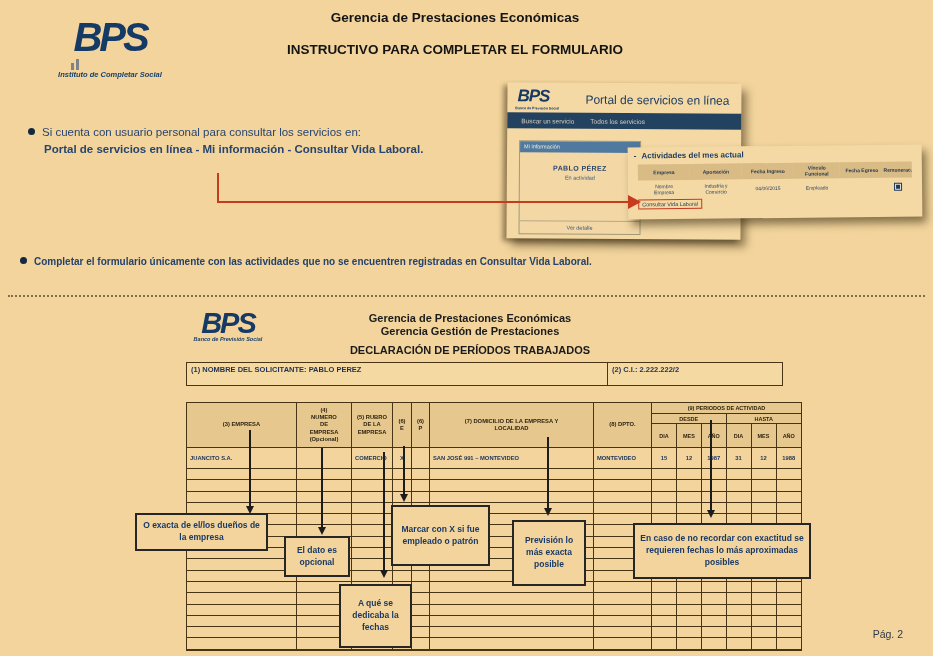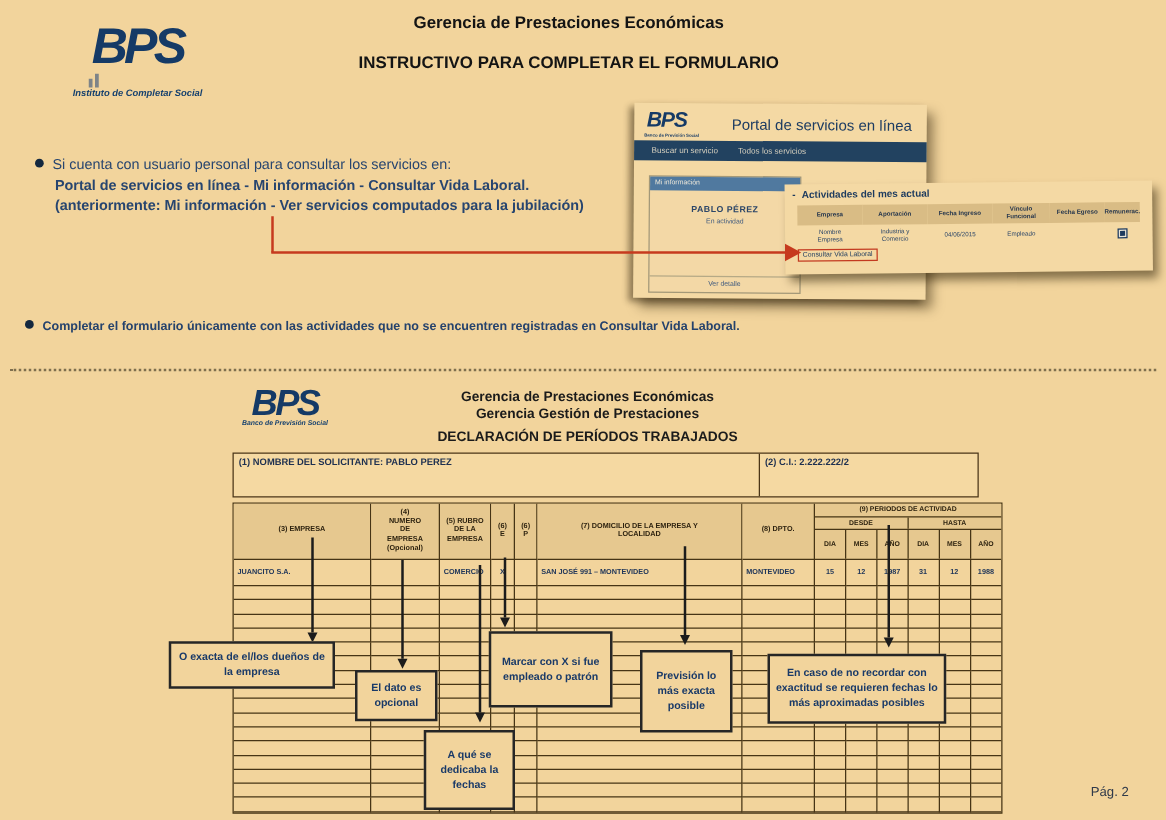--- a/index.html
+++ b/index.html
@@ -64,21 +64,21 @@
   .divider{left:8px;top:295px;width:917px;height:0;border-top:2px dotted #7f6f4e;}
 
   
   .form-logo{left:180px;top:310px;width:96px;text-align:center;}
   .bps-mid{font-size:29px;font-weight:900;font-style:italic;color:#153a66;letter-spacing:-2px;line-height:.95;}
   .form-logo-sub{font-size:5.5px;font-weight:bold;font-style:italic;color:#15406e;margin-top:-2px;}
   .fh1{left:240px;top:312px;width:460px;text-align:center;font-size:11px;font-weight:bold;color:#1b1b1b;}
   .fh2{left:240px;top:325px;width:460px;text-align:center;font-size:11px;font-weight:bold;color:#1b1b1b;}
   .ftitle{left:240px;top:344px;width:460px;text-align:center;font-size:11px;font-weight:bold;color:#1b1b1b;}
 
-  .name-row{left:186px;top:362px;width:597px;height:36px;border:1px solid #4a3517;display:flex;box-sizing:border-box;background:#f5d9a2;}
+  .name-row{left:186px;top:362px;width:597px;height:24px;border:1px solid #4a3517;display:flex;box-sizing:border-box;background:#f5d9a2;}
   .name-cell{box-sizing:border-box;font-size:7.5px;font-weight:bold;color:#1e3050;padding:2px 4px;}
   .name-c1{width:421px;border-right:1px solid #4a3517;}
   .name-c2{flex:1;}
 
   .mtable{left:186px;top:402px;width:614px;border:1px solid #463415;box-sizing:content-box;background:#f2d49c;z-index:1;}
   .trow{display:flex;}
   .tcell{box-sizing:border-box;border-right:1px solid #463415;border-bottom:1px solid #463415;
          font-size:5.8px;color:#21375a;overflow:hidden;}
   .trow .tcell:last-child{border-right:none;}
   .thead-cell{display:flex;align-items:center;justify-content:center;text-align:center;
@@ -104,21 +104,21 @@
               border-top:8px solid #1c1c1c;z-index:2;}
 
   
   .callout{background:#f2d49c;border:2px solid #262626;color:#1a3a68;font-weight:bold;font-size:8.5px;
            display:flex;align-items:center;justify-content:center;text-align:center;line-height:1.4;
            box-sizing:border-box;padding:2px 4px;z-index:3;}
   .co1{left:135px;top:513px;width:133px;height:38px;}
   .co2{left:284px;top:536px;width:66px;height:41px;}
   .co3{left:391px;top:505px;width:99px;height:61px;}
   .co4{left:512px;top:520px;width:74px;height:66px;}
-  .co5{left:614px;top:523px;width:143px;height:56px;}
+  .co5{left:633px;top:523px;width:178px;height:56px;}
   .co6{left:339px;top:584px;width:73px;height:64px;}
 
   .pagenum{right:30px;top:628px;font-size:10.5px;color:#303a4a;}
 </style>
 </head>
 <body>
 
 <div class="page">
 
   <div class="abs brand">
@@ -126,21 +126,20 @@
     <span class="bps-bars"><i class="b1"></i><i class="b2"></i></span>
     <div class="brand-sub">Instituto de Completar Social</div>
   </div>
 
   <div class="abs title1">Gerencia de Prestaciones Económicas</div>
   <div class="abs title2">INSTRUCTIVO PARA COMPLETAR EL FORMULARIO</div>
 
   <div class="abs b1">
     <div><span class="dot"></span><span>Si cuenta con usuario personal para consultar los servicios en:</span></div>
     <div class="bold-line">Portal de servicios en línea - Mi información - Consultar Vida Laboral.</div>
-    <div class="bold-line">(anteriormente: Mi información - Ver servicios computados para la jubilación)</div>
   </div>
 
   <div class="abs rc-v"></div>
   <div class="abs rc-h"></div>
   <div class="abs rc-head"></div>
 
   <div class="abs portal">
     <div class="abs p-logo">BPS</div>
     <div class="abs p-logo-sub">Banco de Previsión Social</div>
     <div class="abs p-title">Portal de servicios en línea</div>

